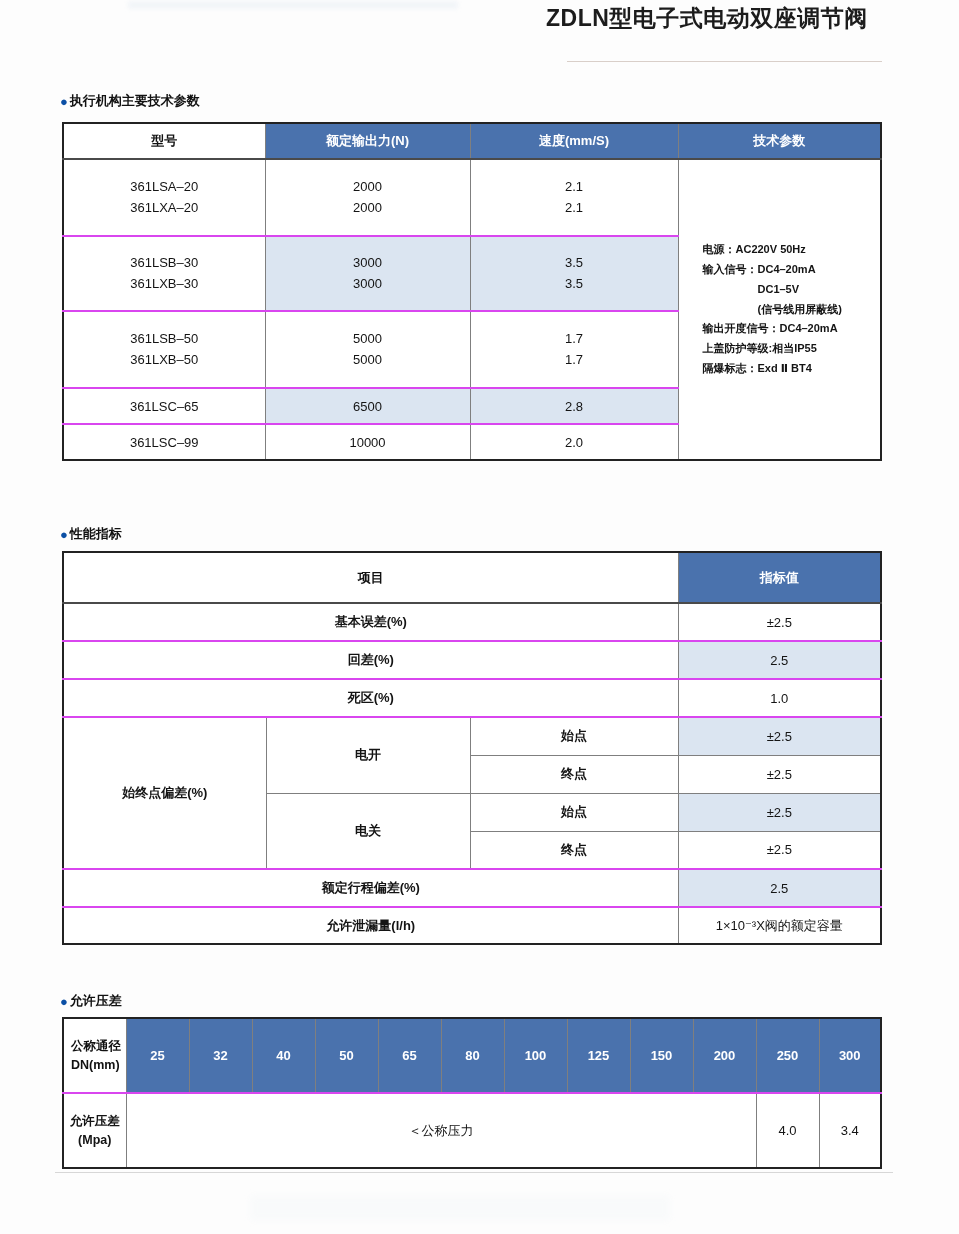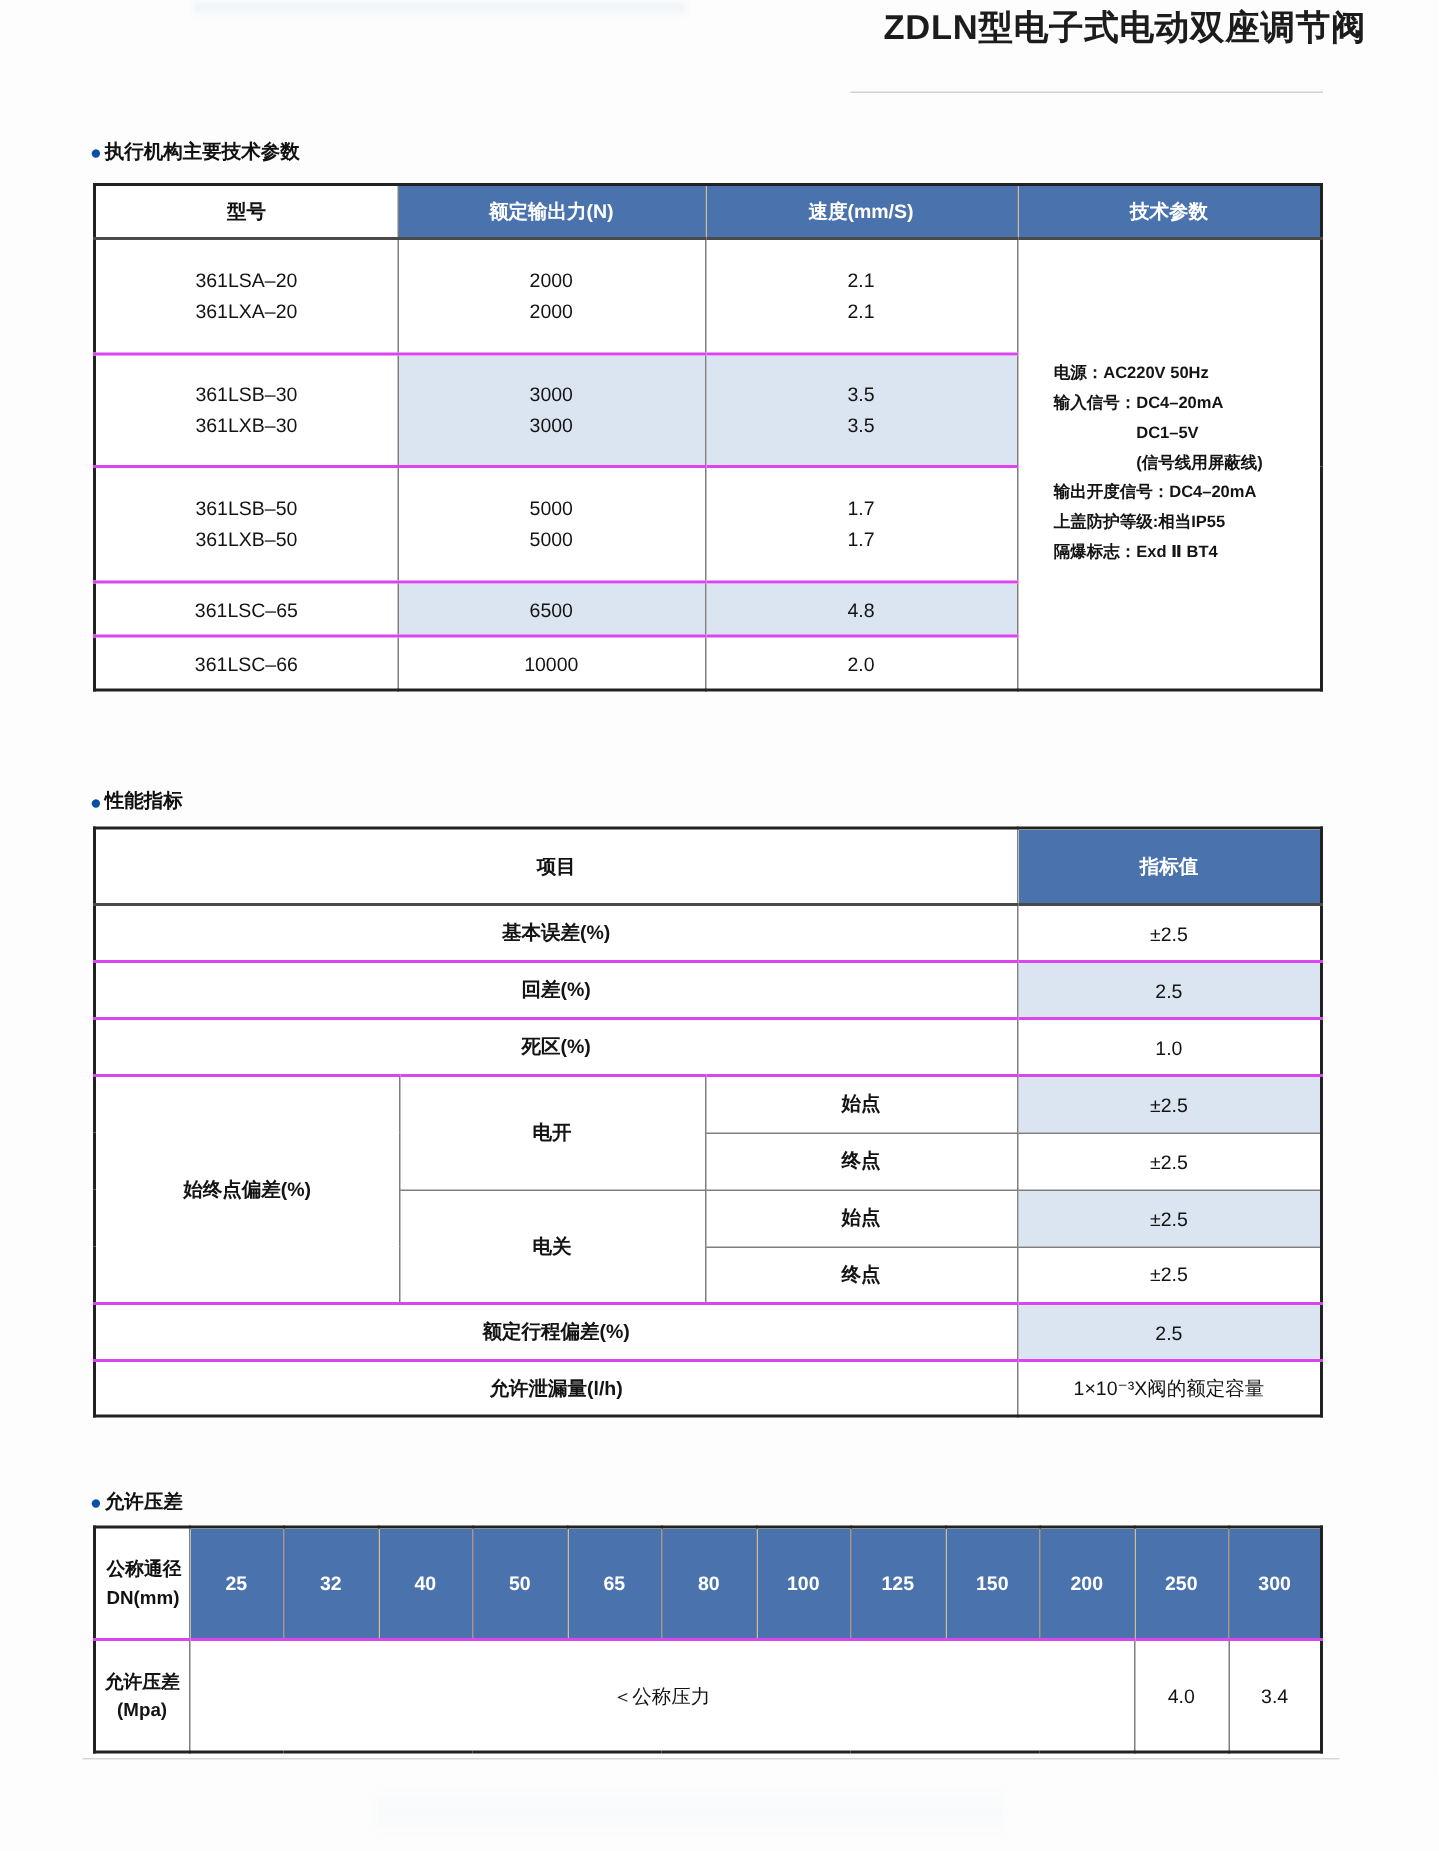--- a/index.html
+++ b/index.html
@@ -5,21 +5,21 @@
   html,body{margin:0;padding:0;background:#ffffff;}
   .page{
     position:relative;width:959px;height:1234px;background:#fdfdfd;
     font-family:"Liberation Sans","DejaVu Sans",sans-serif;color:#1a1a1a;overflow:hidden;
   }
   
   .smear-top{position:absolute;left:128px;top:1px;width:330px;height:8px;background:#d9e4ee;opacity:.3;filter:blur(2px);}
   .footer-line{position:absolute;left:55px;top:1172px;width:838px;height:1px;background:#d7d7d7;}
   .smear-bottom{position:absolute;left:250px;top:1195px;width:420px;height:26px;background:#e8eef3;opacity:.18;filter:blur(3px);}
 
-  .doc-title{position:absolute;left:589px;top:3px;width:340px;font-size:23px;font-weight:bold;color:#1c1c1c;letter-spacing:.5px;white-space:nowrap;}
+  .doc-title{position:absolute;left:546px;top:3px;width:340px;font-size:23px;font-weight:bold;color:#1c1c1c;letter-spacing:.5px;white-space:nowrap;}
   .title-underline{position:absolute;left:567px;top:61px;width:315px;height:1px;background:#d9cfc9;}
 
   .section-heading{position:absolute;left:60px;font-size:13px;font-weight:bold;color:#111;display:flex;align-items:center;gap:2px;}
   .bullet{color:#0b4fa5;font-size:13px;line-height:1;}
 
   table{border-collapse:collapse;table-layout:fixed;position:absolute;background:#fff;}
   td,th{border:1px solid #7f7f7f;padding:0;font-weight:normal;vertical-align:middle;text-align:center;font-size:13px;color:#141414;overflow:hidden;}
   table.doc{border:2px solid #222;}
   .hdr-blue{background:#4a72ad;color:#ffffff;font-weight:bold;margin-top:16px;}
   .hdr-white{background:#ffffff;color:#111;font-weight:bold;}
@@ -109,24 +109,24 @@
       <td class="pre sep-strong">361LSB–50
 361LXB–50</td>
       <td class="pre sep-strong">5000
 5000</td>
       <td class="pre sep-strong">1.7
 1.7</td>
     </tr>
     <tr class="short">
       <td class="sep-strong">361LSC–65</td>
       <td class="shade sep-strong">6500</td>
-      <td class="shade sep-strong">4.8</td>
+      <td class="shade sep-strong">2.8</td>
     </tr>
     <tr class="short">
-      <td class="sep-strong">361LSC–66</td>
+      <td class="sep-strong">361LSC–99</td>
       <td class="sep-strong">10000</td>
       <td class="sep-strong">2.0</td>
     </tr>
   </tbody>
     </table>
 
   <div class="section-heading" style="top:525px;">
     <span class="bullet">●</span>
     <span>性能指标</span>
   </div>

